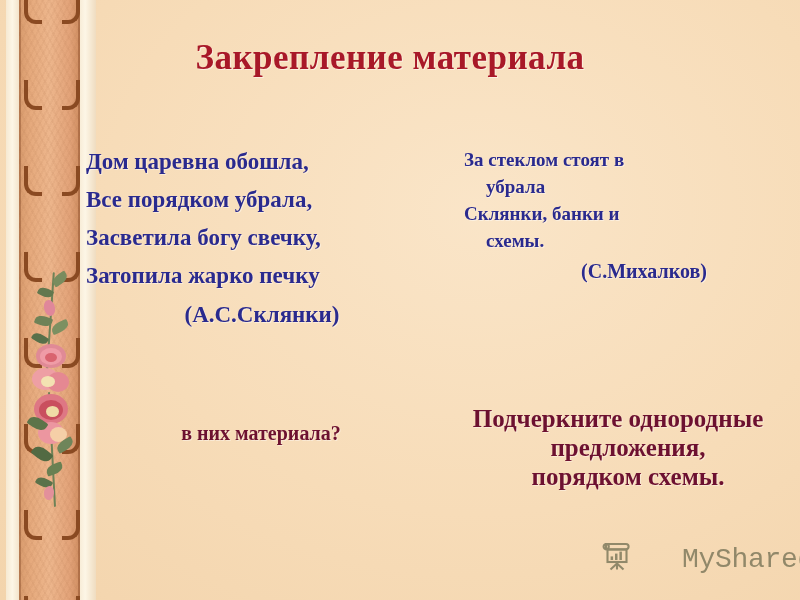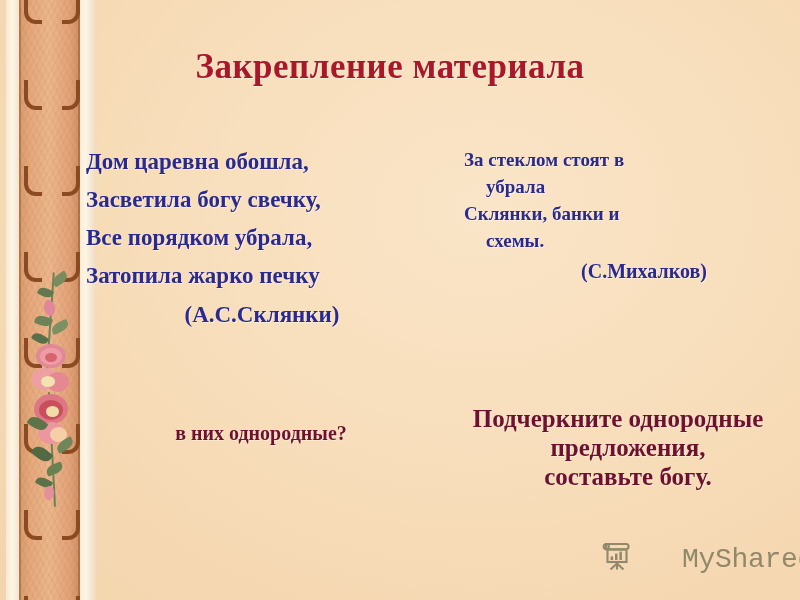--- a/index.html
+++ b/index.html
@@ -94,21 +94,21 @@
     position: absolute;
     background: #6e8257;
     width: 2px;
     border-radius: 1px;
   }
 
   
   #title {
     position: absolute;
     left: 100px;
-    top: 47px;
+    top: 38px;
     width: 700px;
     text-align: center;
     padding-right: 120px;
     box-sizing: border-box;
     font-family: "Liberation Serif", serif;
     font-weight: bold;
     font-size: 35px;
     color: #a81828;
     letter-spacing: .5px;
     text-shadow: 1px 1px 0 rgba(255,255,255,.5);
@@ -279,42 +279,42 @@
       <div class="leaf" style="left:24px; top:192px; width:17px; height:10px; transform:rotate(-20deg); background:#698052;"></div>
       <div class="leaf" style="left:14px; top:206px; width:16px; height:9px;  transform:rotate(30deg);  background:#5b724a;"></div>
       <div class="petal" style="left:22px; top:214px; width:10px; height:14px; background:#e3909b; transform:rotate(8deg);"></div>
     </div>
   </div>
 
   <div id="title">Закрепление материала</div>
 
   <div id="left-col">
     <div class="poem-line">Дом царевна обошла,</div>
+    <div class="poem-line">Все порядком убрала,</div>
     <div class="poem-line">Засветила богу свечку,</div>
-    <div class="poem-line">Все порядком убрала,</div>
     <div class="poem-line">Затопила жарко печку</div>
     <div class="attribution">(А.С.Склянки)</div>
   </div>
 
   <div id="right-col">
     <div class="quote-line">За стеклом стоят в</div>
     <div class="quote-line" style="padding-left:22px;">убрала</div>
     <div class="quote-line">Склянки, банки и</div>
     <div class="quote-line" style="padding-left:22px;">схемы.</div>
     <div class="attribution">(С.Михалков)</div>
   </div>
 
   <div id="left-task" class="task">
-    <div>в них однородные?</div>
+    <div>в них материала?</div>
   </div>
 
   <div id="right-task" class="task">
     <div class="l1">Подчеркните однородные</div>
     <div class="l3">предложения,</div>
-    <div class="l4">составьте богу.</div>
+    <div class="l4">порядком схемы.</div>
   </div>
 
   <div id="watermark">
     <span>
       <svg width="34" height="34" viewBox="0 0 34 34" aria-hidden="true">
 
         <path d="M5 4 h20 a2.6 2.6 0 0 1 0 5.2 h-20 z" fill="none" stroke="#6b6a4e" stroke-width="2.1"></path>
         <circle cx="5.2" cy="6.6" r="2.6" fill="none" stroke="#6b6a4e" stroke-width="2.1"></circle>
 
         <rect x="6.5" y="9.6" width="19" height="12.4" fill="none" stroke="#6b6a4e" stroke-width="2.1"></rect>

